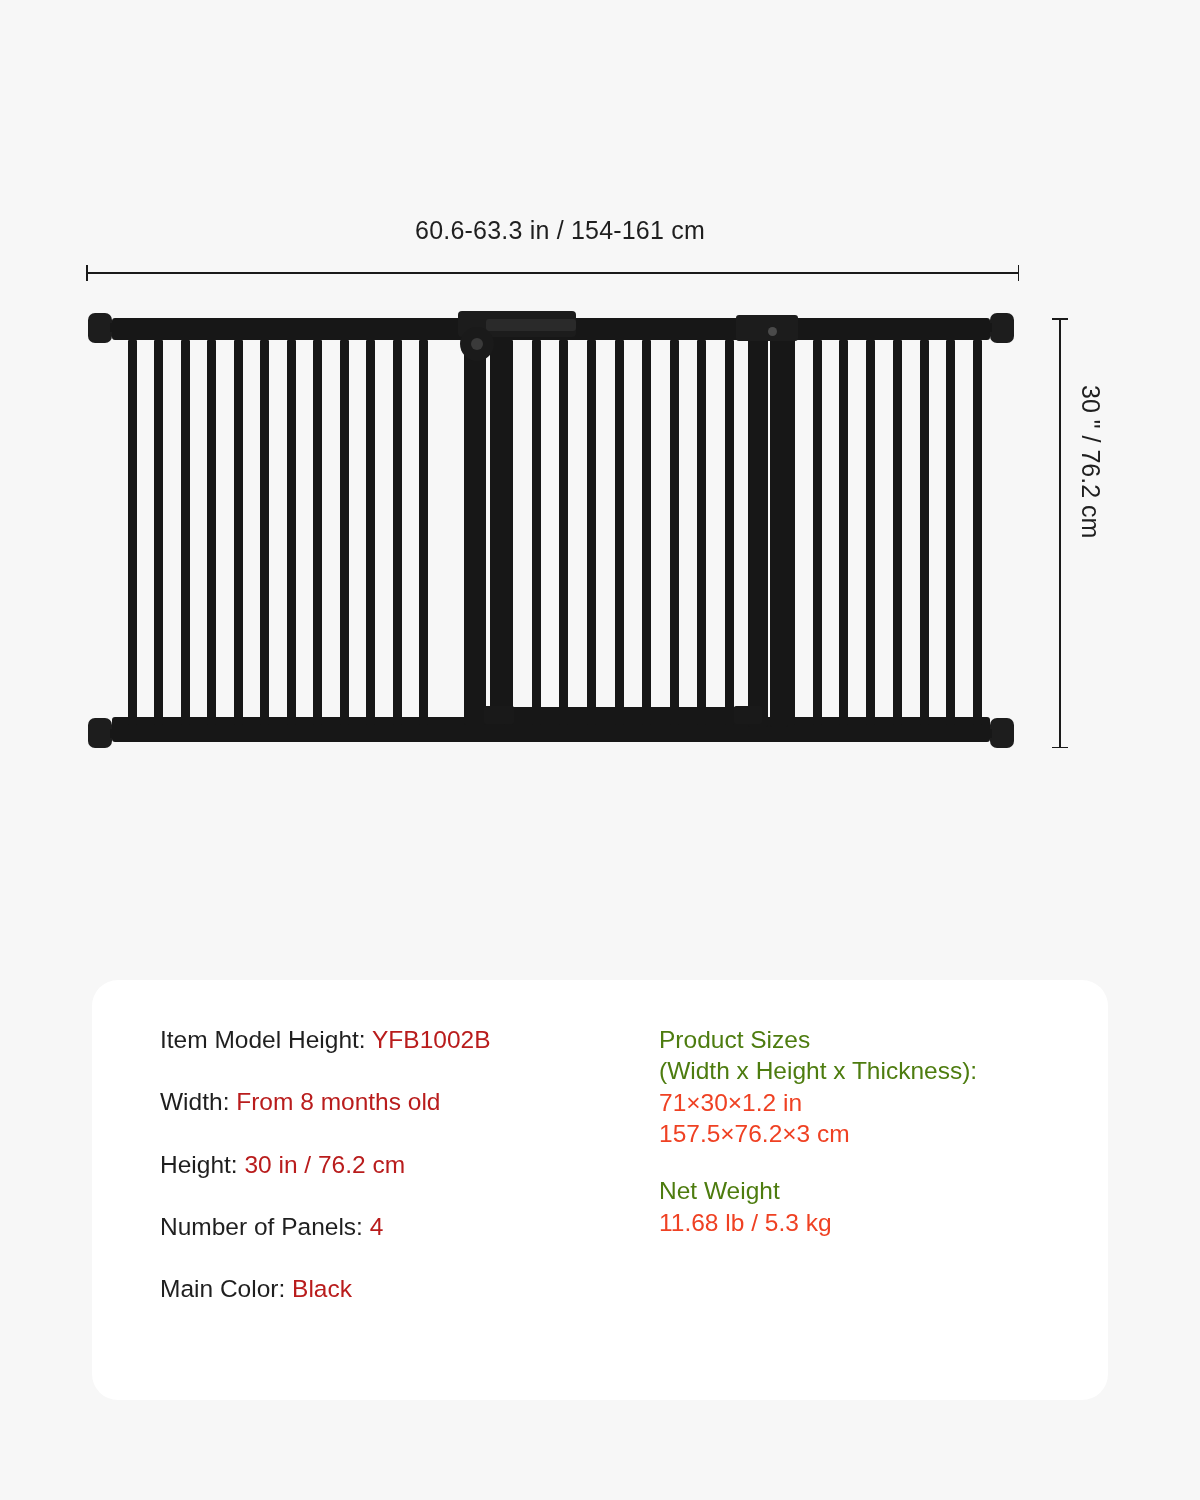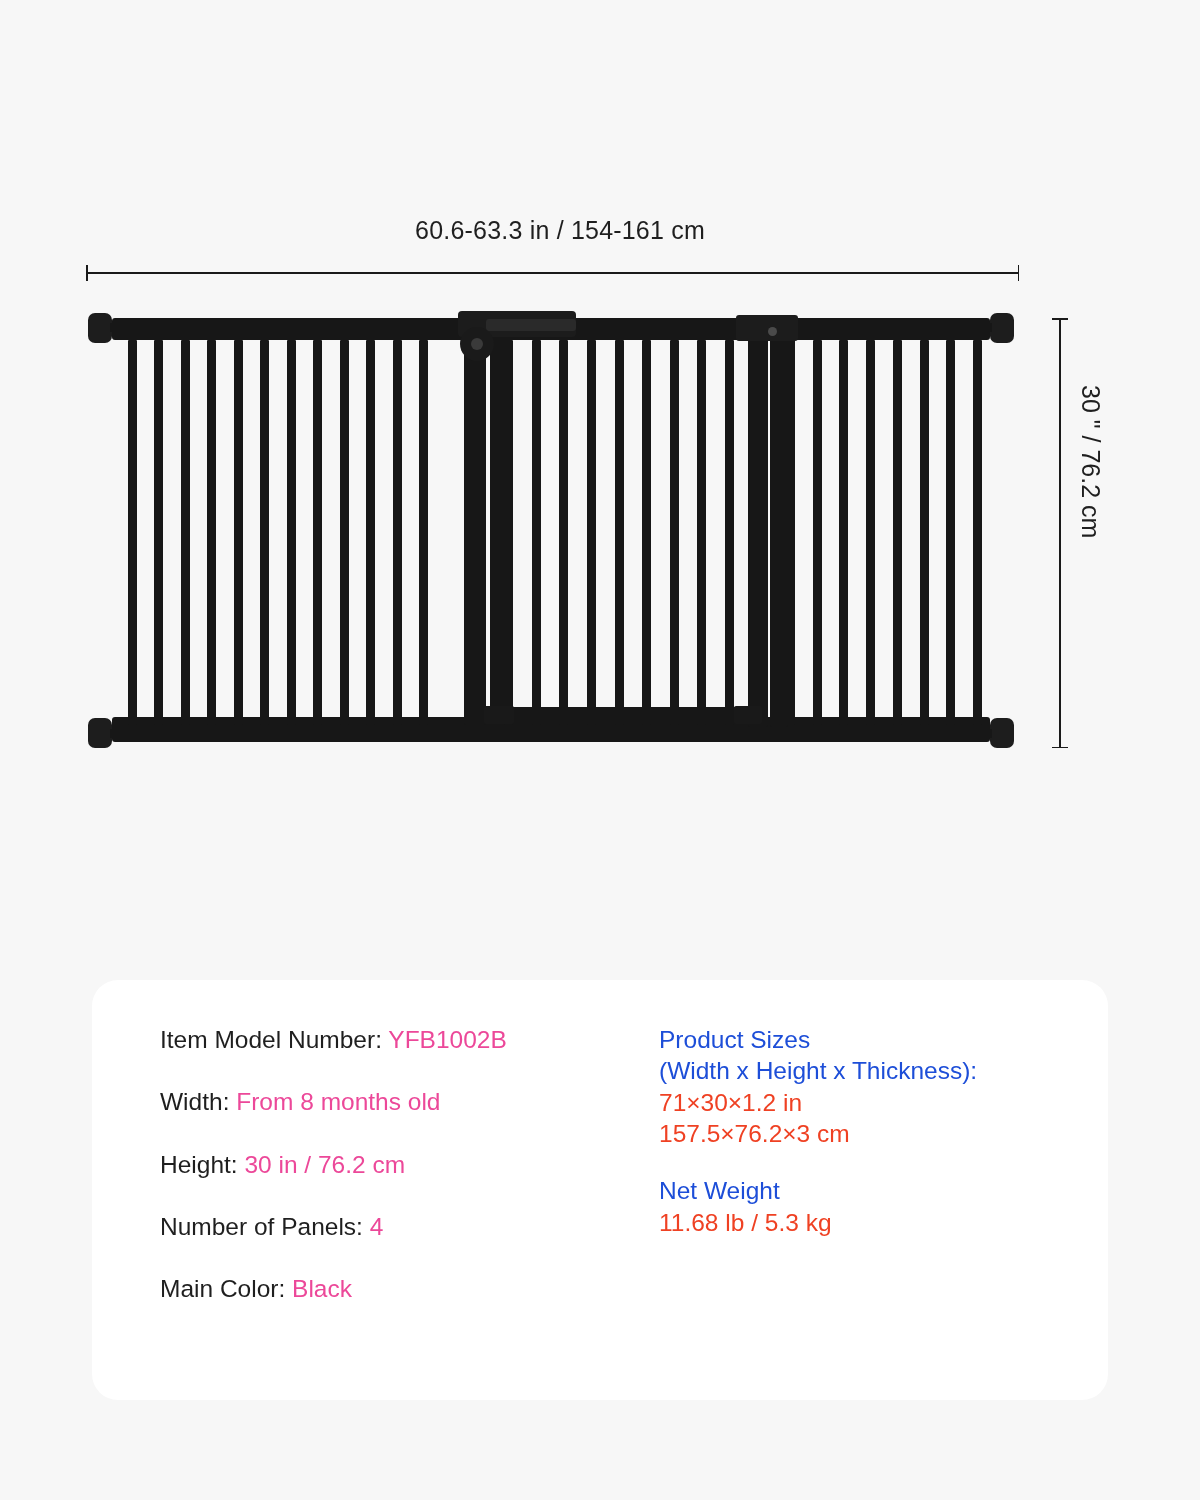--- a/index.html
+++ b/index.html
@@ -307,25 +307,25 @@
     line-height: 1.28;
     color: #1f1f1f;
     margin-bottom: 31px;
     white-space: nowrap;
   }
   .spec-col.right .spec-row {
     margin-bottom: 26px;
     white-space: normal;
   }
   .val {
-    color: #ec4899;
+    color: #b91c1c;
   }
   .spec-block-label {
     display: block;
-    color: #1d4ed8;
+    color: #4d7c0f;
   }
   .spec-block-val {
     display: block;
     color: #ef4123;
   }
 </style>
 </head>
 <body>
 
 <div id="diagram-area">
@@ -412,21 +412,21 @@
     <div id="door-foot-left"></div>
     <div id="door-foot-right"></div>
   </div>
 </div>
 
 <div id="spec-card">
   <div id="spec-cols">
 
     <div class="spec-col left">
       <div class="spec-row">
-        <span>Item Model Number: </span><span class="val">YFB1002B</span>
+        <span>Item Model Height: </span><span class="val">YFB1002B</span>
       </div>
       <div class="spec-row">
         <span>Width: </span><span class="val">From 8 months old</span>
       </div>
       <div class="spec-row">
         <span>Height: </span><span class="val">30 in / 76.2 cm</span>
       </div>
       <div class="spec-row">
         <span>Number of Panels: </span><span class="val">4</span>
       </div>

